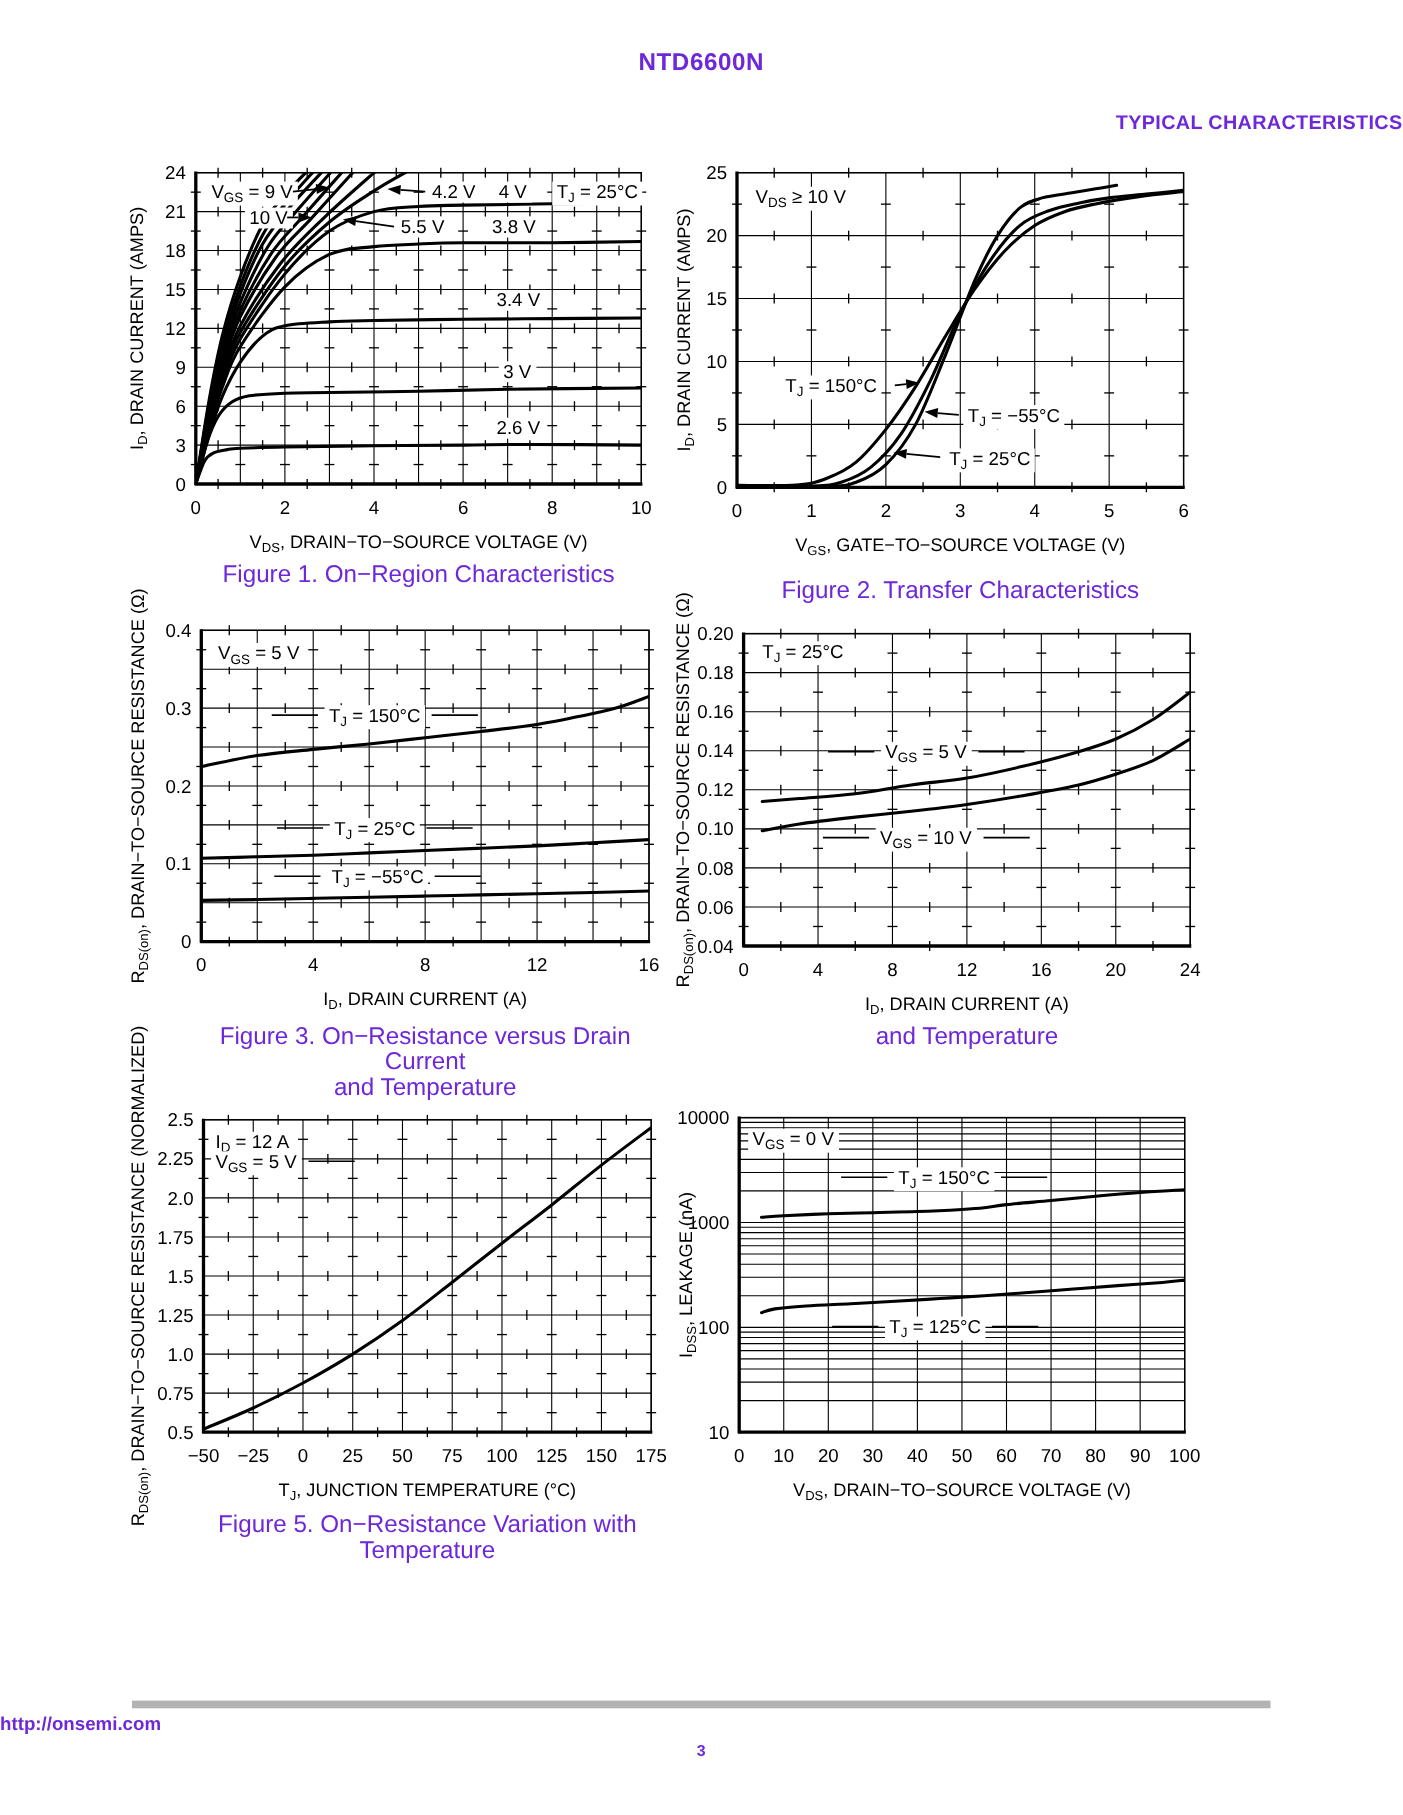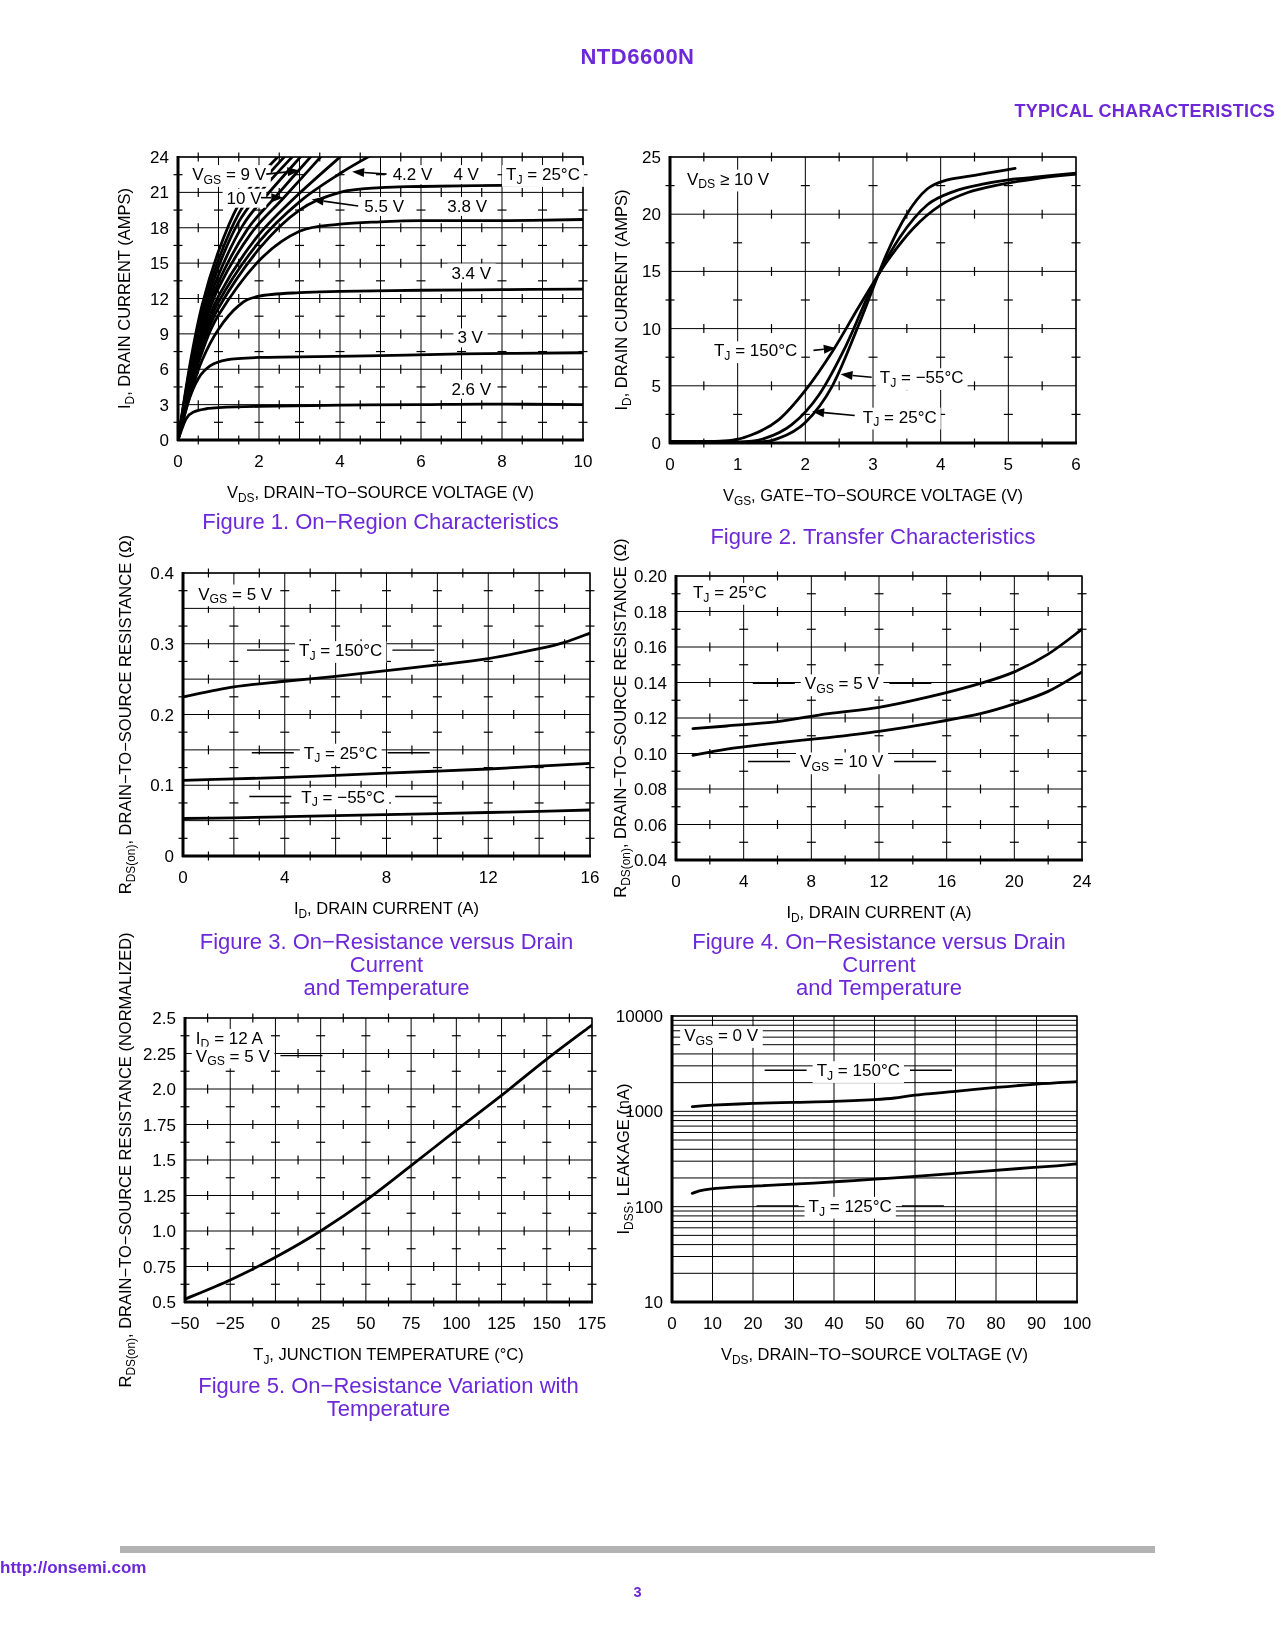--- a/index.html
+++ b/index.html
@@ -1120,21 +1120,20 @@
   </div>
   <div class="caption" style="left:670px;top:525px;width:406px;">
     <span style="display:block">Figure 2. Transfer Characteristics</span>
       <span style="display:block"></span>
   </div>
   <div class="caption" style="left:183px;top:930px;width:407px;">
     <span style="display:block">Figure 3. On−Resistance versus Drain Current</span>
       <span style="display:block">and Temperature</span>
   </div>
   <div class="caption" style="left:676px;top:930px;width:406px;">
-    <span style="display:block">Figure 4. On−Resistance versus Drain Current</span>
       <span style="display:block">and Temperature</span>
   </div>
   <div class="caption" style="left:185px;top:1374px;width:407px;">
     <span style="display:block">Figure 5. On−Resistance Variation with</span>
       <span style="display:block">Temperature</span>
   </div>
 
   <div class="footer-bar" style="background-color: rgb(179, 179, 179);"></div>
   <div class="footer-url">http://onsemi.com</div>
   <div class="footer-page">3</div>

